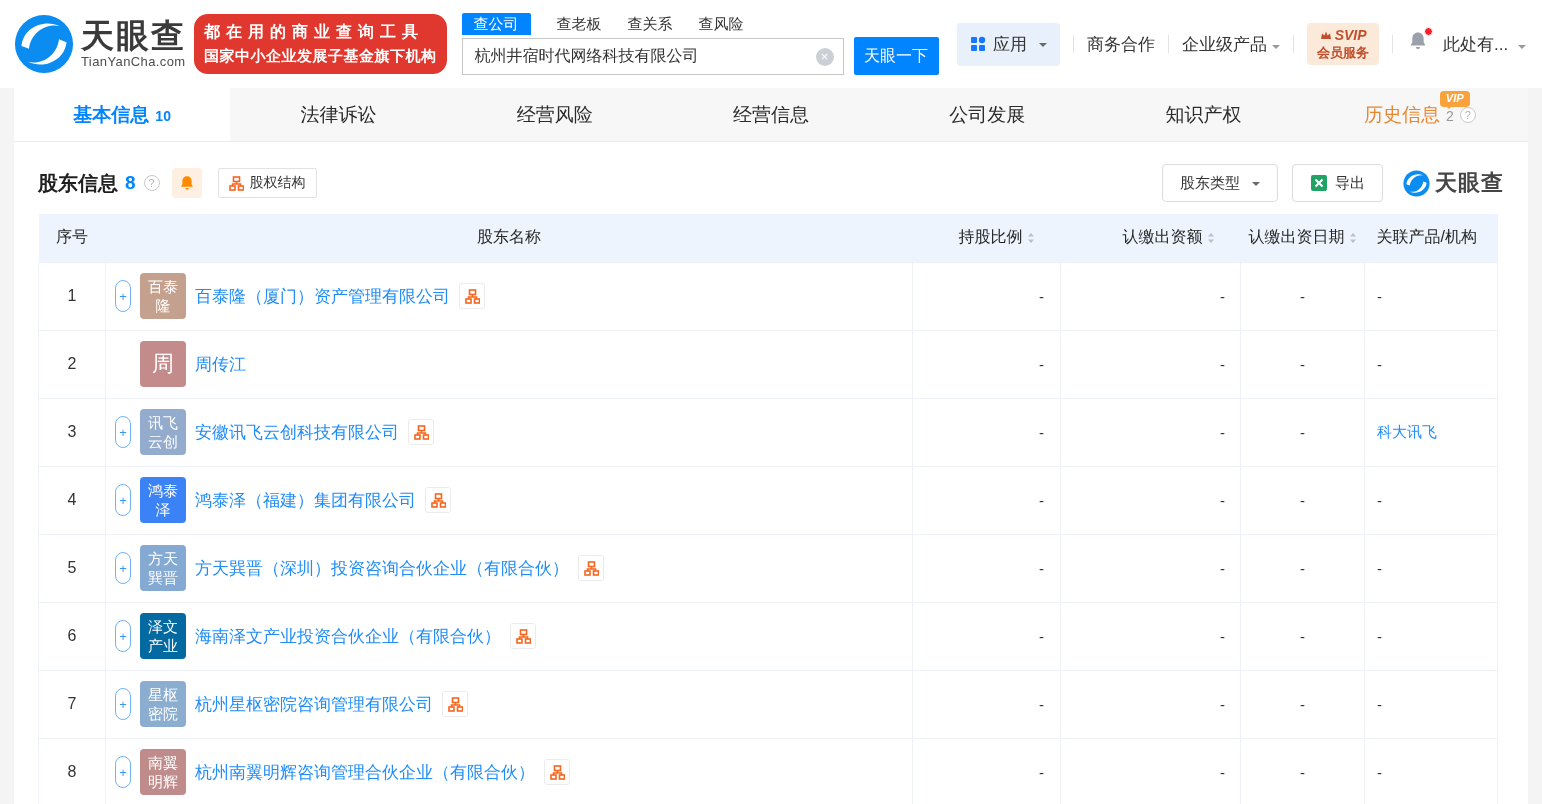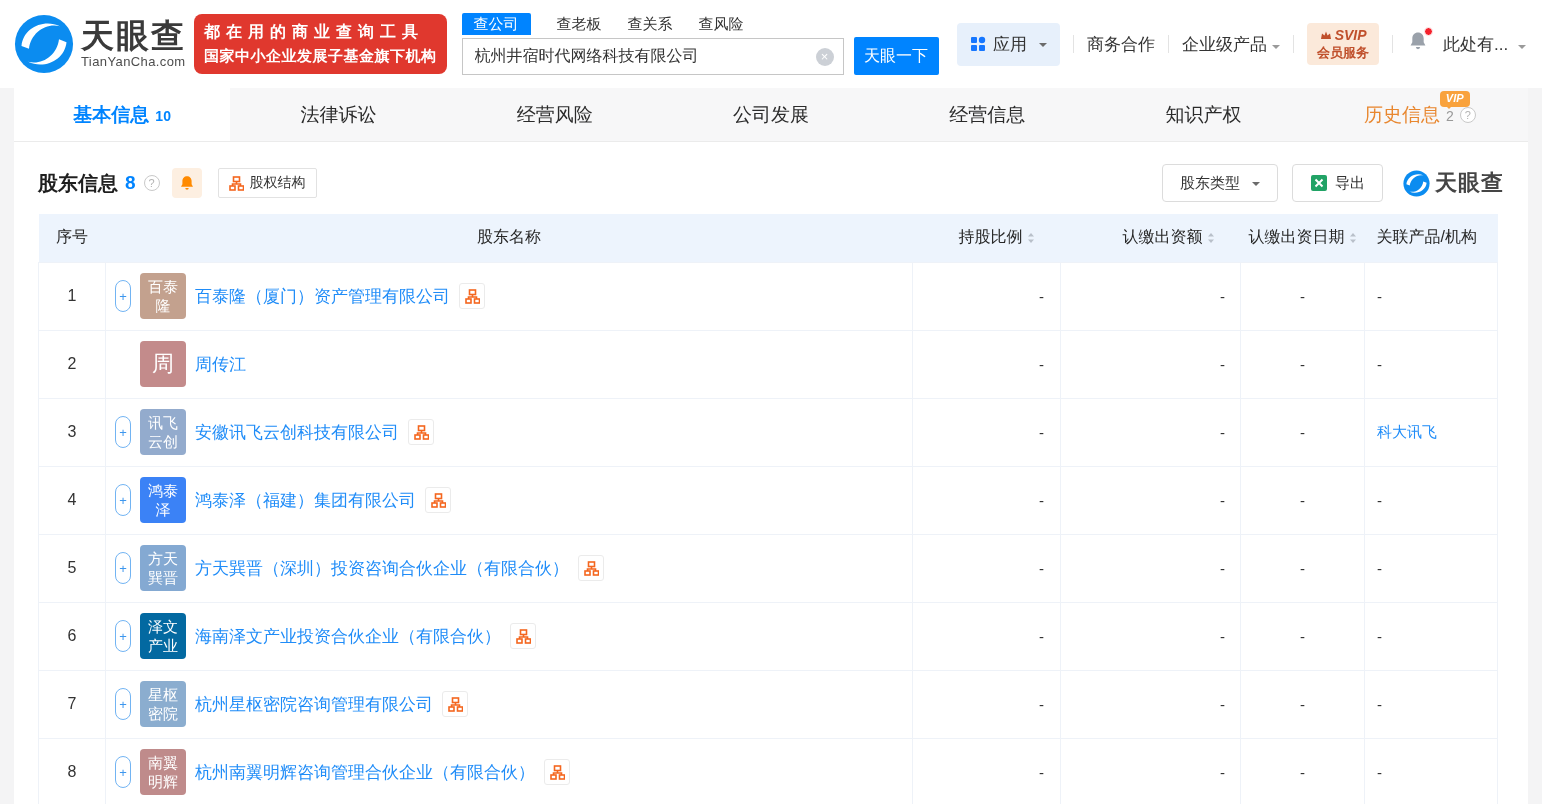--- a/index.html
+++ b/index.html
@@ -9,21 +9,21 @@
     background:#f4f4f5;
     font-family:"Liberation Sans","DejaVu Sans",sans-serif;
     color:#333;
   }
   
   .topbar { background:#fff; height:88px; display:flex; align-items:center; padding-left:14px; position:relative; }
   .logo { display:flex; align-items:center; gap:7px; cursor:pointer; }
   .logo svg { width:60px; height:60px; }
   .logo-cn { font-size:33px; font-weight:bold; color:#3a3a3a; letter-spacing:2px; line-height:34px; }
   .logo-en { font-size:13px; color:#4d4d4d; letter-spacing:.4px; margin-top:1px; }
-  .slogan { margin-left:8px; background:#e0382e; color:#fff; border-radius:8px; padding:6px 10px; }
+  .slogan { margin-left:8px; background:#e0382e; color:#fff; border-radius:14px; padding:6px 10px; }
   .slogan1 { font-size:16px; font-weight:bold; letter-spacing:6px; line-height:24px; white-space:nowrap; }
   .slogan2 { font-size:15px; font-weight:bold; line-height:24px; white-space:nowrap; letter-spacing:.5px; }
   .search-block { margin-left:15px; }
   .search-tabs { display:flex; gap:26px; align-items:flex-start; height:24px; }
   .search-tab { font-size:15px; color:#333; cursor:pointer; line-height:22px; }
   .search-tab.active { background:#0084ff; color:#fff; padding:0 12px; border-radius:2px 2px 0 0; }
   .search-row { display:flex; align-items:center; }
   .search-input-wrap { position:relative; width:382px; }
   .search-input { width:100%; height:37px; border:1px solid #c6c6c6; padding:0 36px 0 12px; font-size:16px; color:#333; border-radius:0; outline:none; font-family:inherit; }
   .clear-icon { position:absolute; right:10px; top:10px; width:18px; height:18px; border-radius:50%; background:#ccd0d6; color:#fff; text-align:center; line-height:17px; font-size:13px; cursor:pointer; }
@@ -165,24 +165,24 @@
         <span>基本信息</span>
         <span class="count">10</span>
       </div>
       <div class="tab">
         <span>法律诉讼</span>
       </div>
       <div class="tab">
         <span>经营风险</span>
       </div>
       <div class="tab">
+        <span>经营信息</span>
+      </div>
+      <div class="tab">
         <span>公司发展</span>
-      </div>
-      <div class="tab">
-        <span>经营信息</span>
       </div>
       <div class="tab">
         <span>知识产权</span>
       </div>
       <div class="tab vip-tab">
         <span>历史信息</span>
         <span class="count">2</span>
         <span class="qmark">?</span>
         <span class="vip-badge">VIP</span>
       </div>

